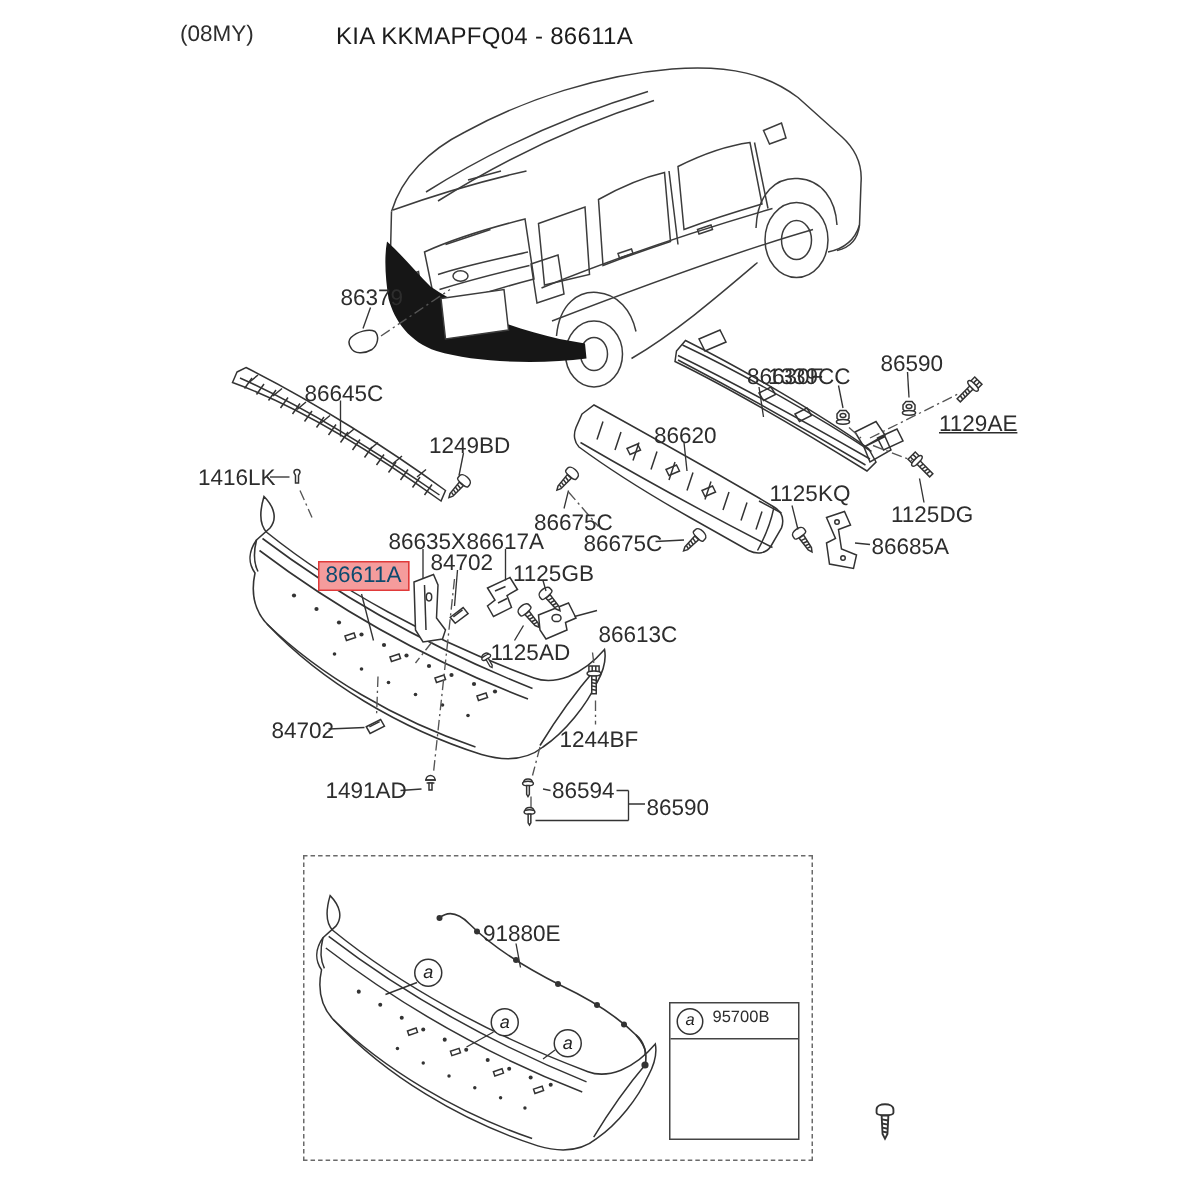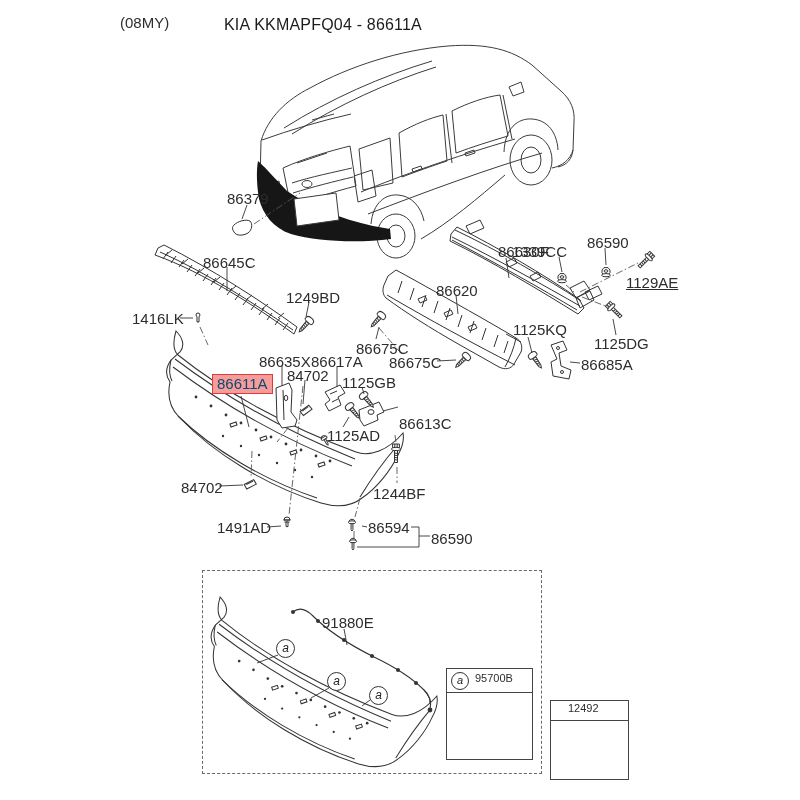--- a/index.html
+++ b/index.html
@@ -293,19 +293,14 @@
   <div class="amark" style="left:327px;top:672px;">a</div>
   <div class="amark" style="left:369px;top:686px;">a</div>
 
   <div class="subbox" style="left:446px;top:668px;width:85px;height:90px;">
     <div class="hd">
       <div class="amark amark-sm" style="left:4px;top:3px;">a</div>
       <span class="pn" style="left:28px;top:3px;">95700B</span>
     </div>
   </div>
 
-  <div class="subbox" style="left:550px;top:700px;width:77px;height:78px;">
-    <div class="hd" style="height:19px;">
-      <span class="pn" style="left:17px;top:1px;">12492</span>
-    </div>
-  </div>
 
 </div>
 
 </body></html>

